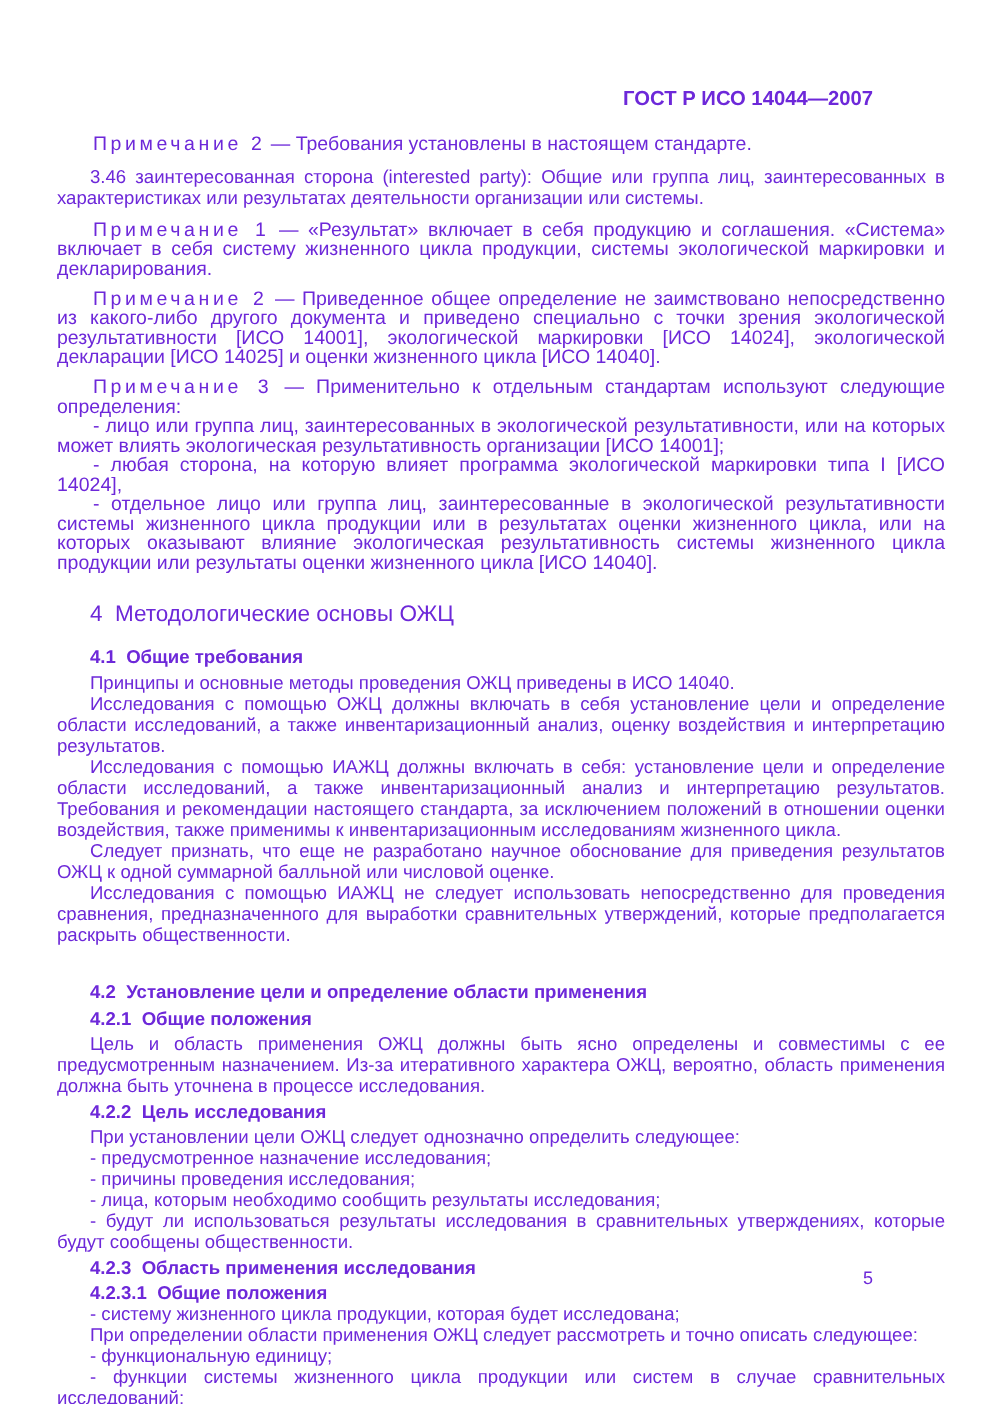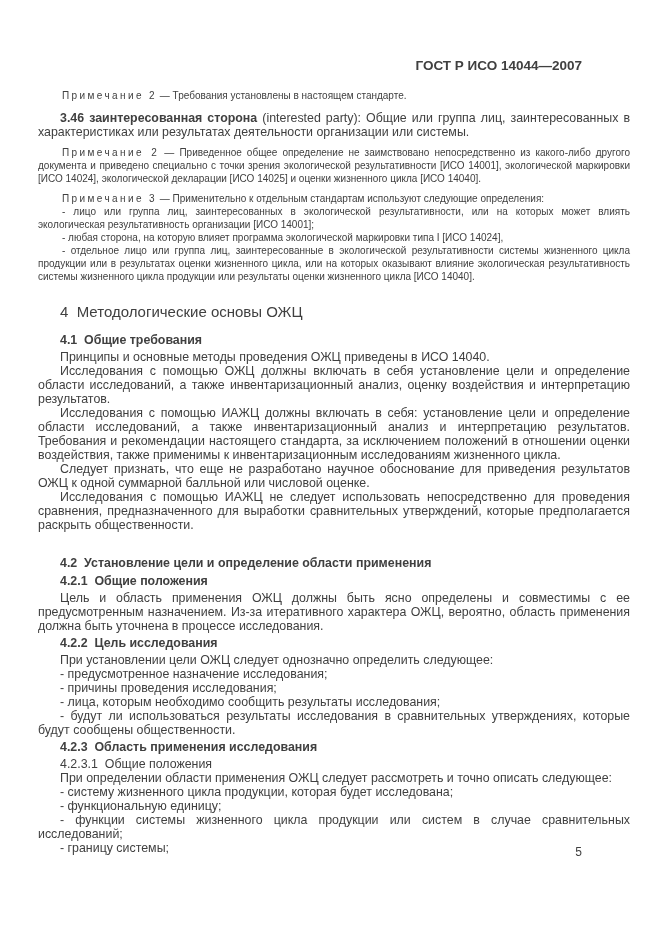--- a/index.html
+++ b/index.html
@@ -5,38 +5,38 @@
   html, body {
     margin: 0;
     padding: 0;
     background: #ffffff;
   }
   .page {
     position: relative;
     width: 661px;
     height: 936px;
     background: #ffffff;
-    color: #404040;
+    color: #6d28d9;
     font-family: "Liberation Sans", sans-serif;
     box-sizing: border-box;
     padding: 58px 31px 0 38px;
     overflow: hidden;
   }
   .doc-header {
     text-align: right;
     padding-right: 48px;
     font-weight: bold;
     font-size: 13.5px;
     line-height: 15px;
     margin-bottom: 16px;
     white-space: pre-wrap;
   }
   
   .note {
-    font-size: 10px;
+    font-size: 13px;
     line-height: 13px;
     text-align: justify;
     margin-top: 7px;
   }
   .note p {
     margin: 0;
     text-indent: 24px;
   }
   .note-label {
     letter-spacing: 2.4px;
@@ -45,42 +45,42 @@
   .para {
     font-size: 12.4px;
     line-height: 14px;
     text-align: justify;
     text-indent: 22px;
     margin: 0;
   }
   .term-para {
     margin-top: 9px;
   }
-  .bold { font-weight: bold; }
+  .bold { font-weight: normal; }
   
   .h2 {
     font-size: 15px;
     font-weight: normal;
     line-height: 18px;
     text-indent: 22px;
     margin: 20px 0 12px 0;
     white-space: pre-wrap;
   }
   .h3 {
     font-size: 12.4px;
     font-weight: bold;
     line-height: 15px;
     text-indent: 22px;
     margin: 3px 0 2px 0;
     white-space: pre-wrap;
   }
   .h3-sp { margin-top: 24px; }
   .h4 {
     font-size: 12.4px;
-    font-weight: normal;
+    font-weight: bold;
     line-height: 14px;
     text-indent: 22px;
     margin: 0;
     white-space: pre-wrap;
   }
   .page-number {
     position: absolute;
     top: 845px;
     right: 79px;
     font-size: 12px;
@@ -92,20 +92,23 @@
 <div class="page">
 
   <div class="doc-header">ГОСТ Р ИСО 14044—2007</div>
 
   <div class="note">
     <p><span class="note-label">Примечание 2</span> <span>— Требования установлены в настоящем стандарте.</span></p>
   </div>
 
   <p class="para term-para"><span class="bold">3.46</span> <span class="bold">заинтересованная сторона</span> <span>(interested party): Общие или группа лиц, заинтересованных в характеристиках или результатах деятельности организации или системы.</span></p>
 
+  <div class="note">
+    <p><span class="note-label">Примечание 1</span> <span>— «Результат» включает в себя продукцию и соглашения. «Система» включает в себя систему жизненного цикла продукции, системы экологической маркировки и декларирования.</span></p>
+  </div>
 
   <div class="note">
     <p><span class="note-label">Примечание 2</span> <span>— Приведенное общее определение не заимствовано непосредственно из какого-либо другого документа и приведено специально с точки зрения экологической результативности [ИСО 14001], экологической маркировки [ИСО 14024], экологической декларации [ИСО 14025] и оценки жизненного цикла [ИСО 14040].</span></p>
   </div>
 
   <div class="note">
     <p><span class="note-label">Примечание 3</span> <span>— Применительно к отдельным стандартам используют следующие определения:</span></p>
     <p>- лицо или группа лиц, заинтересованных в экологической результативности, или на которых может влиять экологическая результативность организации [ИСО 14001];</p>
     <p>- любая сторона, на которую влияет программа экологической маркировки типа I [ИСО 14024],</p>
     <p>- отдельное лицо или группа лиц, заинтересованные в экологической результативности системы жизненного цикла продукции или в результатах оценки жизненного цикла, или на которых оказывают влияние экологическая результативность системы жизненного цикла продукции или результаты оценки жизненного цикла [ИСО 14040].</p>
@@ -126,21 +129,21 @@
 
   <div class="h3">4.2.2  Цель исследования</div>
   <p class="para">При установлении цели ОЖЦ следует однозначно определить следующее:</p>
   <p class="para">- предусмотренное назначение исследования;</p>
   <p class="para">- причины проведения исследования;</p>
   <p class="para">- лица, которым необходимо сообщить результаты исследования;</p>
   <p class="para">- будут ли использоваться результаты исследования в сравнительных утверждениях, которые будут сообщены общественности.</p>
 
   <div class="h3">4.2.3  Область применения исследования</div>
   <div class="h4">4.2.3.1  Общие положения</div>
+  <p class="para">- систему жизненного цикла продукции, которая будет исследована;</p>
   <p class="para">При определении области применения ОЖЦ следует рассмотреть и точно описать следующее:</p>
-  <p class="para">- систему жизненного цикла продукции, которая будет исследована;</p>
   <p class="para">- функциональную единицу;</p>
   <p class="para">- функции системы жизненного цикла продукции или систем в случае сравнительных исследований;</p>
   <p class="para">- границу системы;</p>
 
   <div class="page-number">5</div>
 
 </div>
 
 </body></html>

